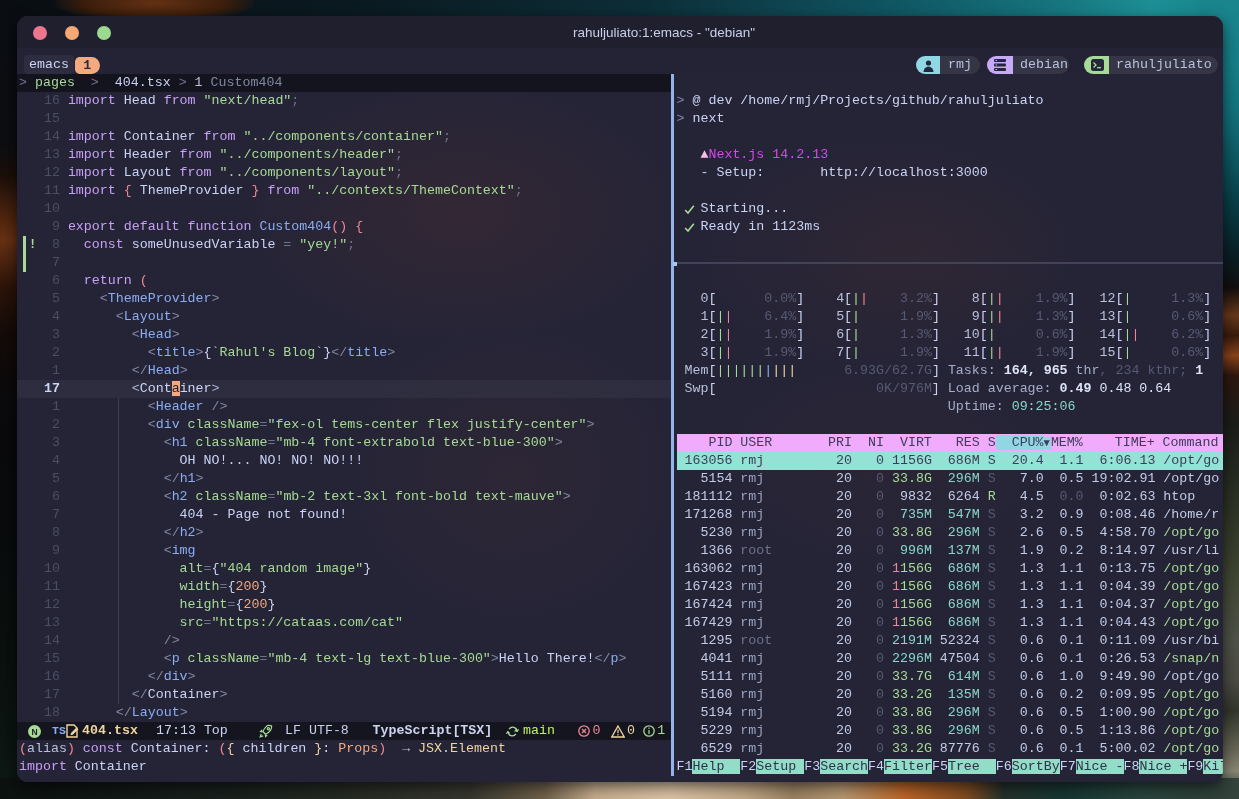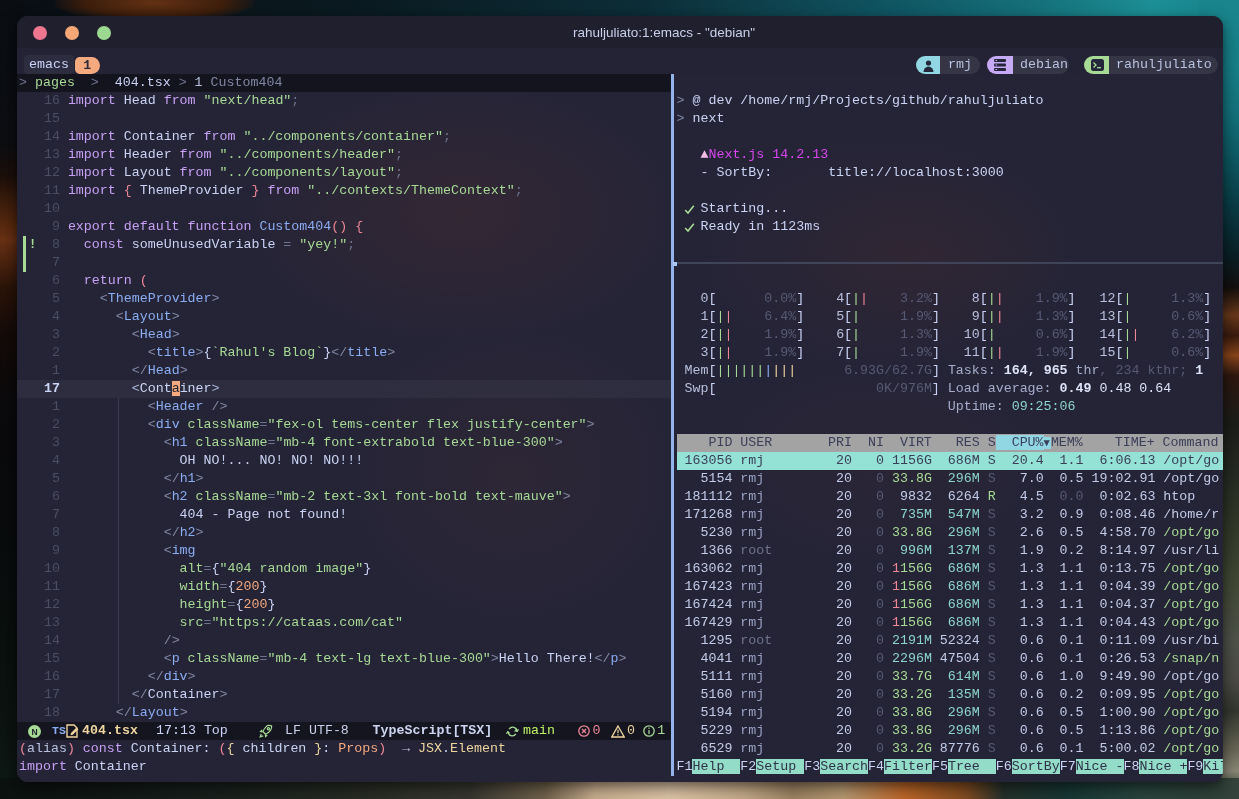--- a/index.html
+++ b/index.html
@@ -191,21 +191,21 @@
     </div>
     <div id="echo"><span style="color:#ed8796;">(</span><span style="color:#b8c0de;">alias</span><span style="color:#ed8796;">) </span><span style="color:#c6a0f6;">const </span><span style="color:#cad3f5;">Container</span><span style="color:#cad3f5;">: </span><span style="color:#ed8796;">(</span><span style="color:#eed49f;">{ </span><span style="color:#cad3f5;">children </span><span style="color:#eed49f;">}</span><span style="color:#cad3f5;">: </span><span style="color:#f5a97f;">Props</span><span style="color:#ed8796;">)</span><span style="color:#cad3f5;">  </span><span style="color:#b8c0de;">→ </span><span style="color:#eed49f;">JSX</span><span style="color:#cad3f5;">.</span><span style="color:#eed49f;">Element</span>
 <span style="color:#c6a0f6;">import </span><span style="color:#cad3f5;">Container</span></div>
     <div id="divider"></div>
     <div id="diagmark"></div>
     <div id="rpane">
       <div id="term"><span style="color:#8087a2;">&gt; </span><span style="color:#cad3f5;">@ dev /home/rmj/Projects/github/rahuljuliato</span>
 <span style="color:#8087a2;">&gt; </span><span style="color:#cad3f5;">next</span>
 
    <span style="color:#f5bde6;">▲</span><span style="color:#d946ef;">Next.js 14.2.13</span>
-<span style="color:#cad3f5;">   - </span><span style="color:#cad3f5;">SortBy:</span>       <span style="color:#cad3f5;">title://localhost:3000</span>
+<span style="color:#cad3f5;">   - </span><span style="color:#cad3f5;">Setup:</span>       <span style="color:#cad3f5;">http://localhost:3000</span>
 
    <span style="color:#cad3f5;">Starting...</span>
    <span style="color:#cad3f5;">Ready in 1123ms</span>
 
 
 
 <span style="color:#b9c0dd;">   0</span><span style="color:#cad3f5;">[</span>      <span style="color:#565a74;">0.0%</span><span style="color:#cad3f5;">]</span> <span style="color:#b9c0dd;">   4</span><span style="color:#cad3f5;">[</span><span style="color:#a6da95;">|</span><span style="color:#ed8796;">|</span>    <span style="color:#565a74;">3.2%</span><span style="color:#cad3f5;">]</span> <span style="color:#b9c0dd;">   8</span><span style="color:#cad3f5;">[</span><span style="color:#a6da95;">|</span><span style="color:#ed8796;">|</span>    <span style="color:#565a74;">1.9%</span><span style="color:#cad3f5;">]</span> <span style="color:#b9c0dd;">  12</span><span style="color:#cad3f5;">[</span><span style="color:#a6da95;">|</span>     <span style="color:#565a74;">1.3%</span><span style="color:#cad3f5;">]</span>
 <span style="color:#b9c0dd;">   1</span><span style="color:#cad3f5;">[</span><span style="color:#a6da95;">|</span><span style="color:#ed8796;">|</span>    <span style="color:#565a74;">6.4%</span><span style="color:#cad3f5;">]</span> <span style="color:#b9c0dd;">   5</span><span style="color:#cad3f5;">[</span><span style="color:#a6da95;">|</span>     <span style="color:#565a74;">1.9%</span><span style="color:#cad3f5;">]</span> <span style="color:#b9c0dd;">   9</span><span style="color:#cad3f5;">[</span><span style="color:#a6da95;">|</span><span style="color:#ed8796;">|</span>    <span style="color:#565a74;">1.3%</span><span style="color:#cad3f5;">]</span> <span style="color:#b9c0dd;">  13</span><span style="color:#cad3f5;">[</span><span style="color:#a6da95;">|</span>     <span style="color:#565a74;">0.6%</span><span style="color:#cad3f5;">]</span>
 <span style="color:#b9c0dd;">   2</span><span style="color:#cad3f5;">[</span><span style="color:#a6da95;">|</span><span style="color:#ed8796;">|</span>    <span style="color:#565a74;">1.9%</span><span style="color:#cad3f5;">]</span> <span style="color:#b9c0dd;">   6</span><span style="color:#cad3f5;">[</span><span style="color:#a6da95;">|</span>     <span style="color:#565a74;">1.3%</span><span style="color:#cad3f5;">]</span> <span style="color:#b9c0dd;">  10</span><span style="color:#cad3f5;">[</span><span style="color:#a6da95;">|</span>     <span style="color:#565a74;">0.6%</span><span style="color:#cad3f5;">]</span> <span style="color:#b9c0dd;">  14</span><span style="color:#cad3f5;">[</span><span style="color:#a6da95;">|</span><span style="color:#ed8796;">|</span>    <span style="color:#565a74;">6.2%</span><span style="color:#cad3f5;">]</span>
 <span style="color:#b9c0dd;">   3</span><span style="color:#cad3f5;">[</span><span style="color:#a6da95;">|</span><span style="color:#ed8796;">|</span>    <span style="color:#565a74;">1.9%</span><span style="color:#cad3f5;">]</span> <span style="color:#b9c0dd;">   7</span><span style="color:#cad3f5;">[</span><span style="color:#a6da95;">|</span>     <span style="color:#565a74;">1.9%</span><span style="color:#cad3f5;">]</span> <span style="color:#b9c0dd;">  11</span><span style="color:#cad3f5;">[</span><span style="color:#a6da95;">|</span><span style="color:#ed8796;">|</span>    <span style="color:#565a74;">1.9%</span><span style="color:#cad3f5;">]</span> <span style="color:#b9c0dd;">  15</span><span style="color:#cad3f5;">[</span><span style="color:#a6da95;">|</span>     <span style="color:#565a74;">0.6%</span><span style="color:#cad3f5;">]</span>
@@ -213,21 +213,21 @@
 <span style="color:#b9c0dd;"> Swp</span><span style="color:#cad3f5;">[</span>                    <span style="color:#565a74;">0K/976M</span><span style="color:#cad3f5;">]</span> <span style="color:#a5adcb;">Load average: </span><span style="color:#dde3f8;font-weight:bold;">0.49 </span><span style="color:#dde3f8;">0.48 0.64</span>
                                   <span style="color:#a5adcb;">Uptime: </span><span style="color:#8bd5ca;">09:25:06</span></div>
       <svg class="ovl" style="left:7px;top:130px" width="11" height="11" viewBox="0 0 11 11">
           <path d="M1.2 6 L4 9 L9.8 1.8" stroke="#a6da95" stroke-width="1.6" fill="none"></path>
         </svg>
       <svg class="ovl" style="left:7px;top:148px" width="11" height="11" viewBox="0 0 11 11">
           <path d="M1.2 6 L4 9 L9.8 1.8" stroke="#a6da95" stroke-width="1.6" fill="none"></path>
         </svg>
       <div id="hline"></div>
       <div id="htop">
-          <div class="hrow" style="background:#a3a3a3"><span style="color:#3a3e58;">    PID USER       PRI  NI  VIRT   RES S</span><span style="color:#3a3e58;background:#91d7e3;">  CPU%</span><span style="color:#3a3e58;background:#91d7e3;font-size:10.5px;letter-spacing:1px">▼</span><span style="color:#3a3e58;">MEM%    TIME+ Command</span>          </div>
+          <div class="hrow" style="background:#f0abfc"><span style="color:#3a3e58;">    PID USER       PRI  NI  VIRT   RES S</span><span style="color:#3a3e58;background:#91d7e3;">  CPU%</span><span style="color:#3a3e58;background:#91d7e3;font-size:10.5px;letter-spacing:1px">▼</span><span style="color:#3a3e58;">MEM%    TIME+ Command</span>          </div>
 <div class="hrow" style="background:#94e2d5"><span style="color:#3a3e58;"> 163056</span> <span style="color:#3a3e58;">rmj         </span><span style="color:#3a3e58;">20</span><span style="color:#3a3e58;">   0</span><span style="color:#3a3e58;"> 1156G</span><span style="color:#3a3e58;">  686M</span> <span style="color:#3a3e58;">S</span><span style="color:#3a3e58;">  20.4</span><span style="color:#3a3e58;">  1.1</span><span style="color:#3a3e58;">  6:06.13</span> <span style="color:#3a3e58;">/opt/go</span></div>
 <div class="hrow" style=""><span style="color:#c2cbe8;">   5154</span> <span style="color:#9aa2c2;">rmj         </span><span style="color:#c2cbe8;">20</span><span style="color:#565a74;">   0</span><span style="color:#a6da95;"> 33.8G</span><span style="color:#8bd5ca;">  296M</span> <span style="color:#565a74;">S</span><span style="color:#c2cbe8;">   7.0</span><span style="color:#c2cbe8;">  0.5</span><span style="color:#c2cbe8;"> 19:02.91</span> <span style="color:#c2cbe8;">/opt/go</span></div>
 <div class="hrow" style=""><span style="color:#c2cbe8;"> 181112</span> <span style="color:#9aa2c2;">rmj         </span><span style="color:#c2cbe8;">20</span><span style="color:#565a74;">   0</span><span style="color:#c2cbe8;">  9832</span><span style="color:#c2cbe8;">  6264</span> <span style="color:#a6da95;">R</span><span style="color:#c2cbe8;">   4.5</span><span style="color:#565a74;">  0.0</span><span style="color:#c2cbe8;">  0:02.63</span> <span style="color:#c2cbe8;">htop</span></div>
 <div class="hrow" style=""><span style="color:#c2cbe8;"> 171268</span> <span style="color:#9aa2c2;">rmj         </span><span style="color:#c2cbe8;">20</span><span style="color:#565a74;">   0</span><span style="color:#8bd5ca;">  735M</span><span style="color:#8bd5ca;">  547M</span> <span style="color:#565a74;">S</span><span style="color:#c2cbe8;">   3.2</span><span style="color:#c2cbe8;">  0.9</span><span style="color:#c2cbe8;">  0:08.46</span> <span style="color:#c2cbe8;">/home/r</span></div>
 <div class="hrow" style=""><span style="color:#c2cbe8;">   5230</span> <span style="color:#9aa2c2;">rmj         </span><span style="color:#c2cbe8;">20</span><span style="color:#565a74;">   0</span><span style="color:#a6da95;"> 33.8G</span><span style="color:#8bd5ca;">  296M</span> <span style="color:#565a74;">S</span><span style="color:#c2cbe8;">   2.6</span><span style="color:#c2cbe8;">  0.5</span><span style="color:#c2cbe8;">  4:58.70</span> <span style="color:#a6da95;">/opt/go</span></div>
 <div class="hrow" style=""><span style="color:#c2cbe8;">   1366</span> <span style="color:#6e738d;">root        </span><span style="color:#c2cbe8;">20</span><span style="color:#565a74;">   0</span><span style="color:#8bd5ca;">  996M</span><span style="color:#8bd5ca;">  137M</span> <span style="color:#565a74;">S</span><span style="color:#c2cbe8;">   1.9</span><span style="color:#c2cbe8;">  0.2</span><span style="color:#c2cbe8;">  8:14.97</span> <span style="color:#c2cbe8;">/usr/li</span></div>
 <div class="hrow" style=""><span style="color:#c2cbe8;"> 163062</span> <span style="color:#9aa2c2;">rmj         </span><span style="color:#c2cbe8;">20</span><span style="color:#565a74;">   0</span> <span style="color:#ed8796;">1</span><span style="color:#a6da95;">156G</span><span style="color:#8bd5ca;">  686M</span> <span style="color:#565a74;">S</span><span style="color:#c2cbe8;">   1.3</span><span style="color:#c2cbe8;">  1.1</span><span style="color:#c2cbe8;">  0:13.75</span> <span style="color:#a6da95;">/opt/go</span></div>
 <div class="hrow" style=""><span style="color:#c2cbe8;"> 167423</span> <span style="color:#9aa2c2;">rmj         </span><span style="color:#c2cbe8;">20</span><span style="color:#565a74;">   0</span> <span style="color:#ed8796;">1</span><span style="color:#a6da95;">156G</span><span style="color:#8bd5ca;">  686M</span> <span style="color:#565a74;">S</span><span style="color:#c2cbe8;">   1.3</span><span style="color:#c2cbe8;">  1.1</span><span style="color:#c2cbe8;">  0:04.39</span> <span style="color:#a6da95;">/opt/go</span></div>
 <div class="hrow" style=""><span style="color:#c2cbe8;"> 167424</span> <span style="color:#9aa2c2;">rmj         </span><span style="color:#c2cbe8;">20</span><span style="color:#565a74;">   0</span> <span style="color:#ed8796;">1</span><span style="color:#a6da95;">156G</span><span style="color:#8bd5ca;">  686M</span> <span style="color:#565a74;">S</span><span style="color:#c2cbe8;">   1.3</span><span style="color:#c2cbe8;">  1.1</span><span style="color:#c2cbe8;">  0:04.37</span> <span style="color:#a6da95;">/opt/go</span></div>
 <div class="hrow" style=""><span style="color:#c2cbe8;"> 167429</span> <span style="color:#9aa2c2;">rmj         </span><span style="color:#c2cbe8;">20</span><span style="color:#565a74;">   0</span> <span style="color:#ed8796;">1</span><span style="color:#a6da95;">156G</span><span style="color:#8bd5ca;">  686M</span> <span style="color:#565a74;">S</span><span style="color:#c2cbe8;">   1.3</span><span style="color:#c2cbe8;">  1.1</span><span style="color:#c2cbe8;">  0:04.43</span> <span style="color:#a6da95;">/opt/go</span></div>

